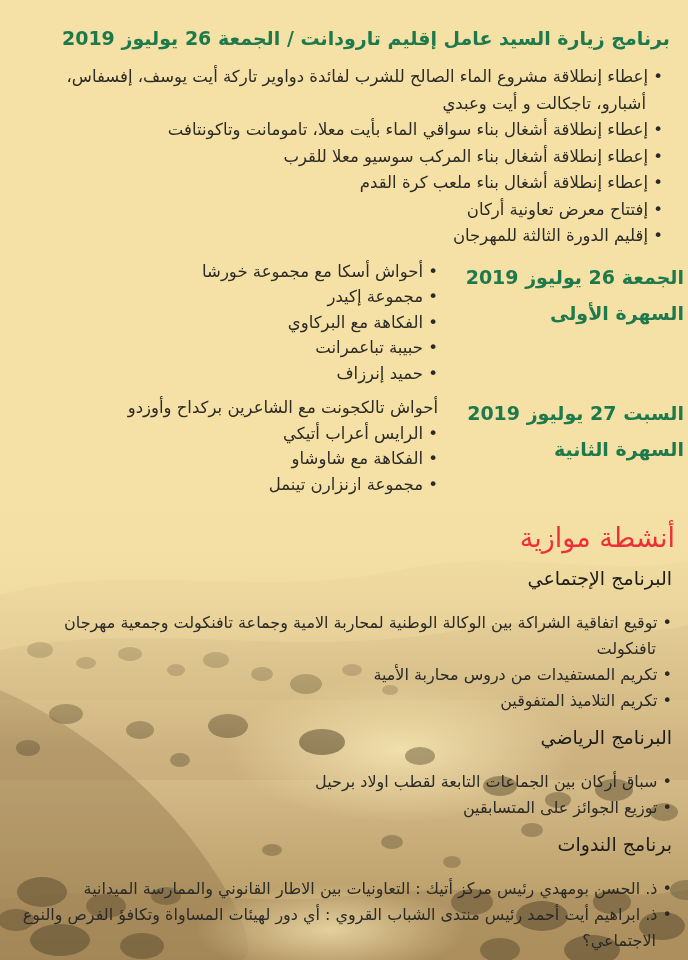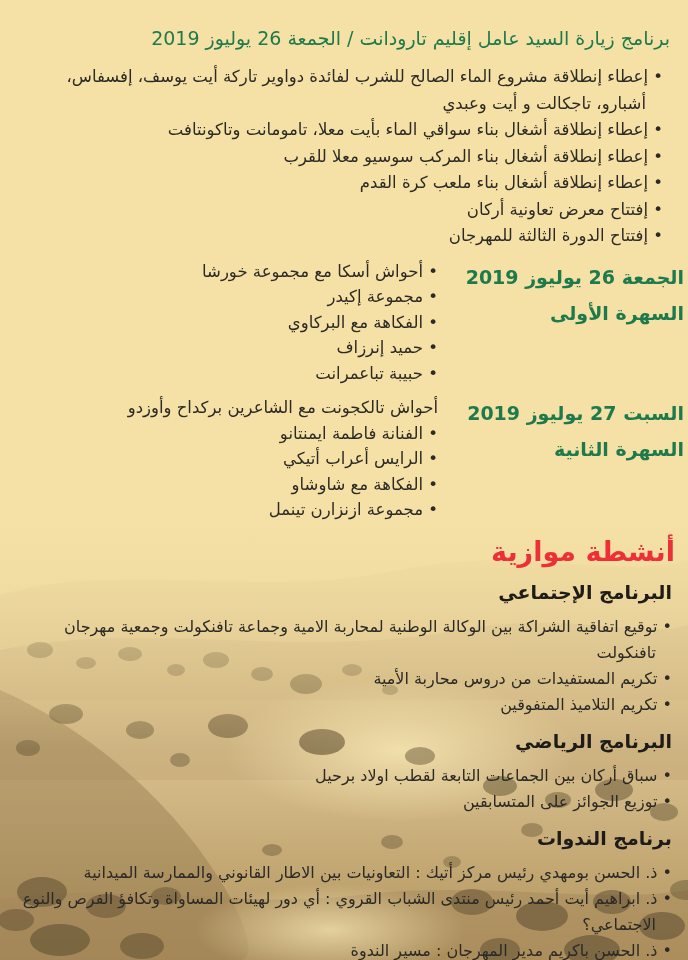--- a/index.html
+++ b/index.html
@@ -11,21 +11,21 @@
     background:var(--bg);
     direction:rtl;text-align:right;
     font-family:"DejaVu Sans",sans-serif;
     color:var(--ink);
   }
   .photo{position:absolute;left:0;bottom:0;width:688px;height:460px;display:block;}
   .content{position:relative;z-index:2;}
 
   .title{
     margin:24px 18px 0 16px;
-    font-size:19px;font-weight:normal;line-height:28px;
+    font-size:19px;font-weight:bold;line-height:28px;
     color:var(--green);
   }
 
   ul{list-style:none;margin:0;padding:0;}
   li::before{content:"\2022\00a0";}
 
   .top-list{
     margin:12px 25px 0 52px;
     font-size:16.5px;line-height:26.5px;
   }
@@ -34,32 +34,32 @@
   .evening{display:flex;margin-top:9px;}
   .ev-head{
     width:236px;box-sizing:border-box;padding-right:4px;flex:none;
     color:var(--green);font-weight:bold;font-size:19px;line-height:36px;
   }
   .ev-body{flex:1;padding-right:14px;font-size:16.5px;line-height:25.5px;}
   .ev-body li{padding-right:15px;text-indent:-15px;}
   .lead{padding-right:0;}
 
   .red-heading{
-    margin:12px 13px 0 0;
-    font-size:27px;font-weight:bold;line-height:34px;
+    margin:24px 13px 0 0;
+    font-size:27px;font-weight:normal;line-height:34px;
     color:var(--red);
     text-align:right;
   }
 
   .p-section h3{
     margin:9px 16px 0 0;
-    font-size:19px;font-weight:bold;line-height:28px;color:#1d1c18;
+    font-size:19px;font-weight:normal;line-height:28px;color:#1d1c18;
   }
   .p-list{
-    margin:8px 16px 0 16px;
+    margin:18px 16px 0 16px;
     font-size:16px;line-height:26px;
   }
   .p-list li{padding-right:16px;text-indent:-16px;}
 </style>
 </head>
 <body>
 
 <svg class="photo" viewBox="0 0 688 460" preserveAspectRatio="none" aria-hidden="true">
   <defs>
     <linearGradient id="terrain" x1="0" y1="0" x2="0" y2="1">
@@ -132,48 +132,47 @@
 <div class="content">
 
   <h1 class="title">برنامج زيارة السيد عامل إقليم تارودانت / الجمعة 26 يوليوز 2019</h1>
 
   <ul class="top-list">
       <li>إعطاء إنطلاقة مشروع الماء الصالح للشرب لفائدة دواوير تاركة أيت يوسف، إفسفاس، أشبارو، تاجكالت و أيت وعبدي</li>
       <li>إعطاء إنطلاقة أشغال بناء سواقي الماء بأيت معلا، تامومانت وتاكونتافت</li>
       <li>إعطاء إنطلاقة أشغال بناء المركب سوسيو معلا للقرب</li>
       <li>إعطاء إنطلاقة أشغال بناء ملعب كرة القدم</li>
       <li>إفتتاح معرض تعاونية أركان</li>
-      <li>إفتتاح الدورة الثالثة للمهرجان</li>
+      <li>إقليم الدورة الثالثة للمهرجان</li>
     </ul>
 
   <div class="evening">
     <div class="ev-head">
       <div>الجمعة 26 يوليوز 2019</div>
       <div>السهرة الأولى</div>
     </div>
     <div class="ev-body">
       <ul>
           <li>أحواش أسكا مع مجموعة خورشا</li>
           <li>مجموعة إكيدر</li>
           <li>الفكاهة مع البركاوي</li>
+          <li>حبيبة تباعمرانت</li>
           <li>حميد إنرزاف</li>
-          <li>حبيبة تباعمرانت</li>
         </ul>
     </div>
   </div>
 
   <div class="evening">
     <div class="ev-head">
       <div>السبت 27 يوليوز 2019</div>
       <div>السهرة الثانية</div>
     </div>
     <div class="ev-body">
       <div class="lead">أحواش تالكجونت مع الشاعرين بركداح وأوزدو</div>
       <ul>
-          <li>الفنانة فاطمة ايمنتانو</li>
           <li>الرايس أعراب أتيكي</li>
           <li>الفكاهة مع شاوشاو</li>
           <li>مجموعة ازنزارن تينمل</li>
         </ul>
     </div>
   </div>
 
   <h2 class="red-heading">أنشطة موازية</h2>
 
   <section class="p-section">

